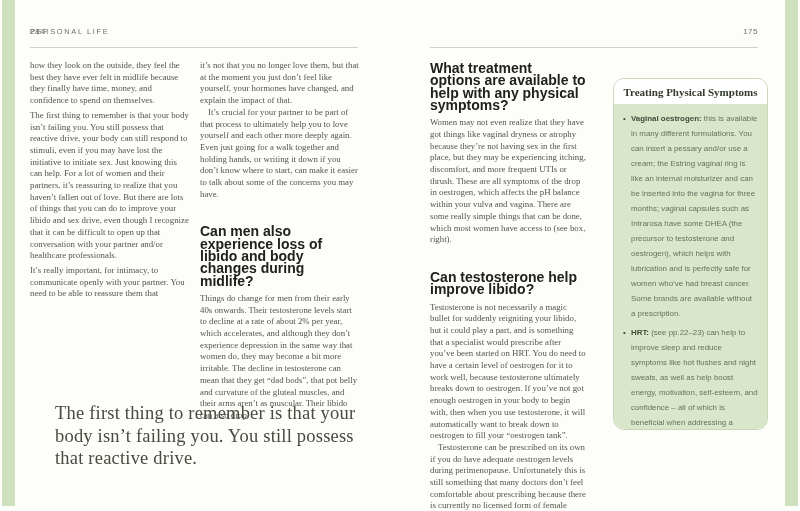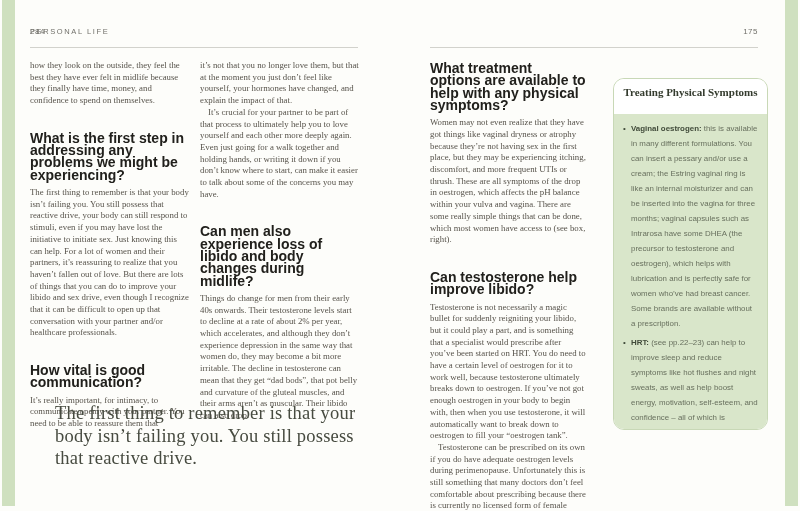--- a/index.html
+++ b/index.html
@@ -26,21 +26,21 @@
   .para{font-size:8.8px;line-height:11.7px;color:#57534b;margin:0 0 3px 0;text-align:left;}
   .para.indent{text-indent:8px;margin-top:-3px;}
   .qhead{font-family:"Liberation Sans",sans-serif;font-weight:bold;font-size:14px;
          line-height:12.3px;color:#21201c;margin:25px 0 6px 0;}
   .col > .qhead:first-child{margin-top:2px;}
   .pullquote{position:absolute;top:402px;left:38px;width:314px;
              font-size:18.5px;line-height:22.5px;color:#474b40;letter-spacing:0.2px;}
   .sidebox{position:absolute;left:196px;top:78px;width:155px;height:352px;
            background:#ffffff;border:1px solid #c8d8b6;border-radius:11px;box-sizing:border-box;overflow:hidden;}
   .sidebox-title{font-family:"Liberation Serif",serif;font-weight:bold;font-size:11px;
-                 color:#343b2e;text-align:center;padding:7px 4px 16px 4px;background:#ffffff;}
+                 color:#343b2e;text-align:center;padding:7px 4px 6px 4px;background:#ffffff;}
   .sidebox-body{background:#d9e6ca;padding:7px 9px 8px 8px;min-height:317px;box-sizing:border-box;}
   .sidebox-body ul{margin:0;padding:0 0 0 9px;list-style:none;}
   .sidebox-body li{position:relative;font-family:"Liberation Sans",sans-serif;font-size:7.9px;
                    line-height:15px;color:#68705e;margin-bottom:4px;}
   .sidebox-body li::before{content:"•";position:absolute;left:-8px;top:0;color:#3f4a39;font-size:8px;}
   .sidebox-body .lead{font-weight:bold;color:#414b3a;}
 </style>
 </head>
 <body>
 
@@ -51,23 +51,21 @@
 
   <div class="page page-left">
     <div class="pagehead">
       <span class="num l">284</span>
       <span class="run">PERSONAL LIFE</span>
     </div>
     <hr class="headrule">
     <div class="cols">
       <div class="col">
           <div class="para">how they look on the outside, they feel the best they have ever felt in midlife because they finally have time, money, and confidence to spend on themselves.</div>
-          <div class="qhead">What is the first step in addressing any problems we might be experiencing?</div>
           <div class="para">The first thing to remember is that your body isn’t failing you. You still possess that reactive drive, your body can still respond to stimuli, even if you may have lost the initiative to initiate sex. Just knowing this can help. For a lot of women and their partners, it’s reassuring to realize that you haven’t fallen out of love. But there are lots of things that you can do to improve your libido and sex drive, even though I recognize that it can be difficult to open up that conversation with your partner and/or healthcare professionals.</div>
-          <div class="qhead">How vital is good communication?</div>
           <div class="para">It’s really important, for intimacy, to communicate openly with your partner. You need to be able to reassure them that</div>
         </div>
       <div class="col">
           <div class="para">it’s not that you no longer love them, but that at the moment you just don’t feel like yourself, your hormones have changed, and explain the impact of that.</div>
           <div class="para indent">It’s crucial for your partner to be part of that process to ultimately help you to love yourself and each other more deeply again. Even just going for a walk together and holding hands, or writing it down if you don’t know where to start, can make it easier to talk about some of the concerns you may have.</div>
           <div class="qhead">Can men also experience loss of libido and body changes during midlife?</div>
           <div class="para">Things do change for men from their early 40s onwards. Their testosterone levels start to decline at a rate of about 2% per year, which accelerates, and although they don’t experience depression in the same way that women do, they may become a bit more irritable. The decline in testosterone can mean that they get “dad bods”, that pot belly and curvature of the gluteal muscles, and their arms aren’t as muscular. Their libido can also drop.</div>
         </div>
     </div>
     <div class="pullquote">The first thing to remember is that your body isn’t failing you. You still possess that reactive drive.</div>

